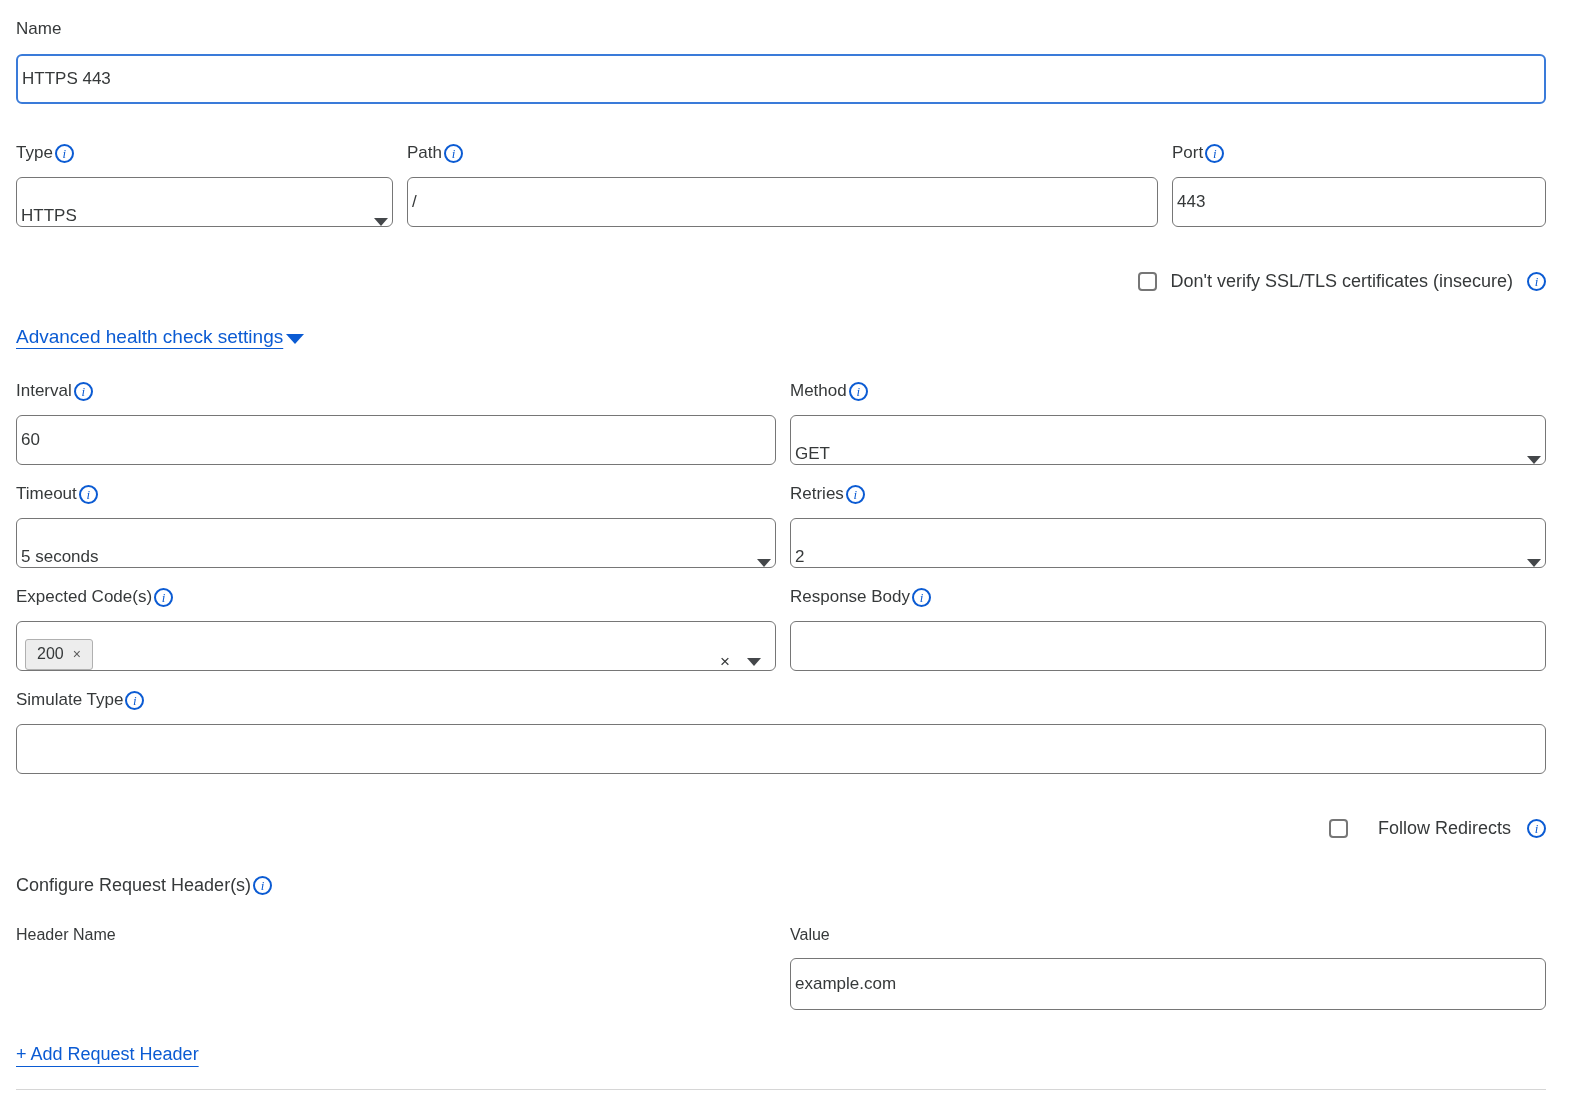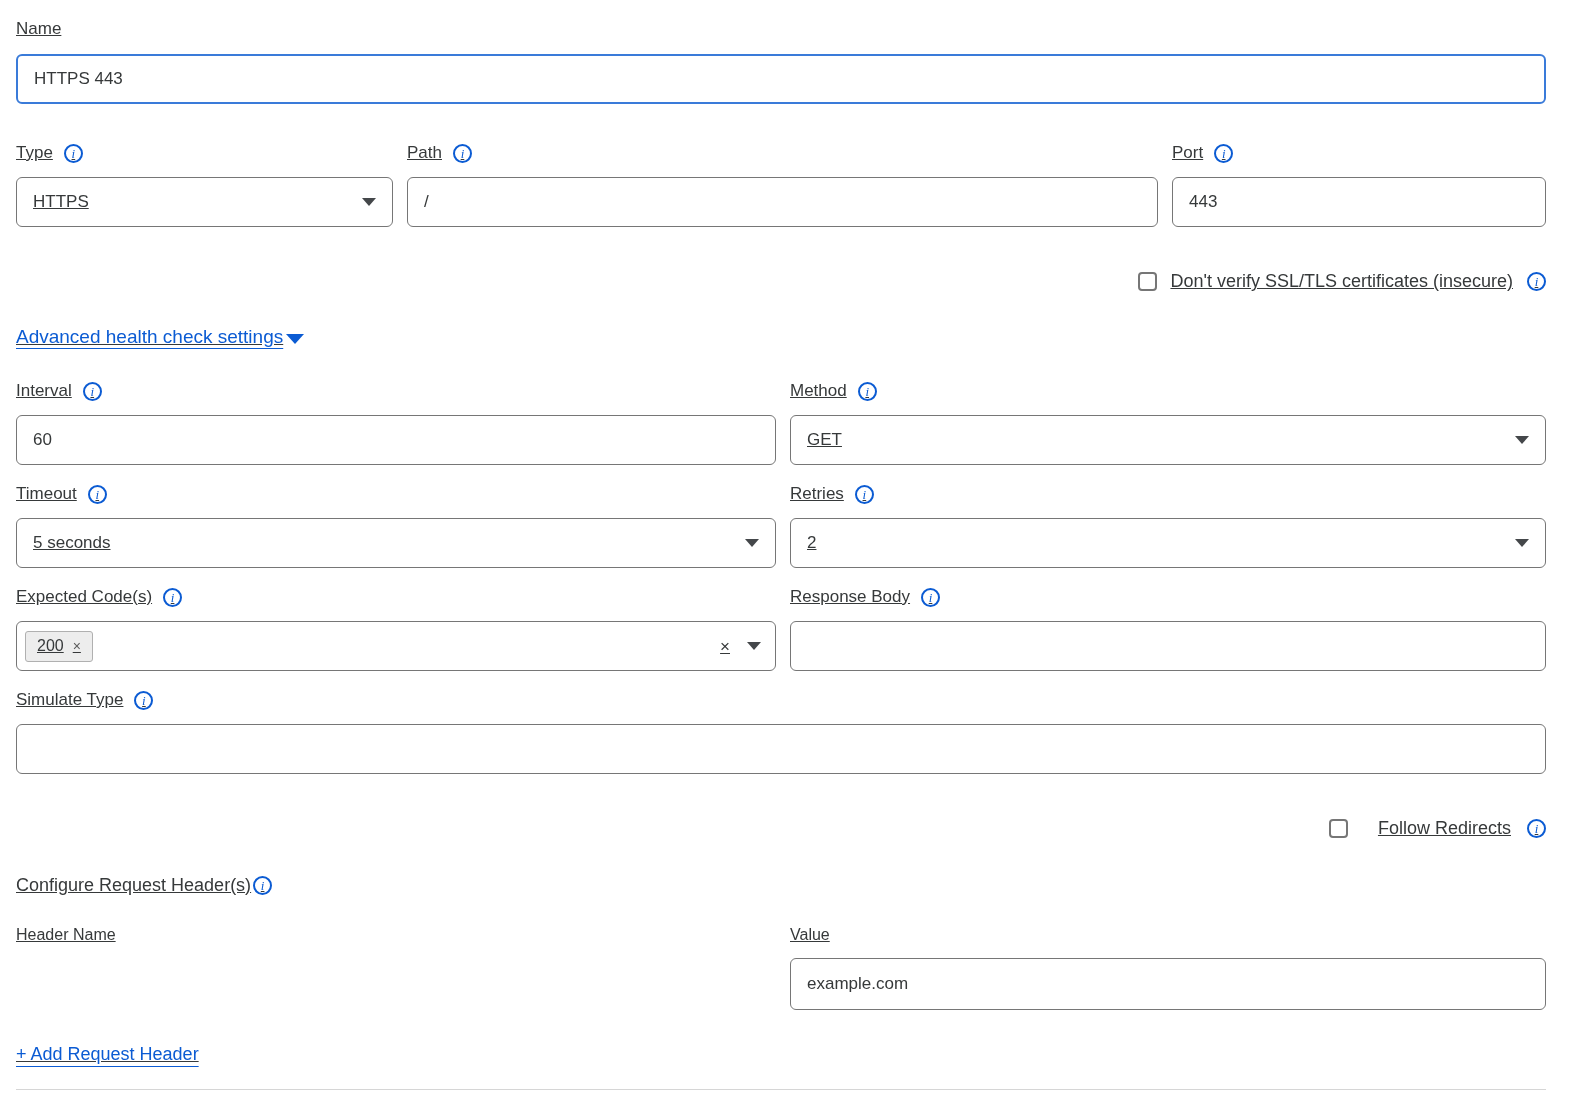--- a/index.html
+++ b/index.html
@@ -6,32 +6,31 @@
   html, body { background: #ffffff; }
   body {
     font-family: "Liberation Sans", "DejaVu Sans", sans-serif;
     color: #36393a;
     width: 1570px;
   }
   .page {
     width: 1570px;
     min-height: 1107px;
     padding: 18px 24px 0 16px;
-    text-decoration: underline;
   }
   .lbl {
     display: block;
     font-size: 17px;
     line-height: 22px;
     color: #36393a;
   }
   .lblrow {
     display: flex;
     align-items: center;
-    gap: 11px;
+    gap: 2px;
     margin-bottom: 13px;
   }
   .info-icon {
     display: inline-flex;
     align-items: center;
     justify-content: center;
     width: 19px;
     height: 19px;
     min-width: 19px;
     border: 2px solid #0b5bd3;
@@ -45,29 +44,29 @@
   }
   .txt, .select, .multiselect {
     width: 100%;
     height: 50px;
     border: 1px solid #767676;
     border-radius: 6px;
     background: #ffffff;
     font-family: "Liberation Sans", "DejaVu Sans", sans-serif;
     font-size: 17px;
     color: #36393a;
-    padding: 0 16px;
+    padding: 0 4px;
     outline: none;
   }
   .txt.focused {
     border: 2px solid #3a7bd9;
   }
   .select, .multiselect {
     display: flex;
-    align-items: center;
+    align-items: flex-end;
     cursor: pointer;
     user-select: none;
   }
   .caret {
     width: 0; height: 0;
     border-left: 7px solid transparent;
     border-right: 7px solid transparent;
     border-top: 8px solid #44474a;
     margin-left: auto;
   }

